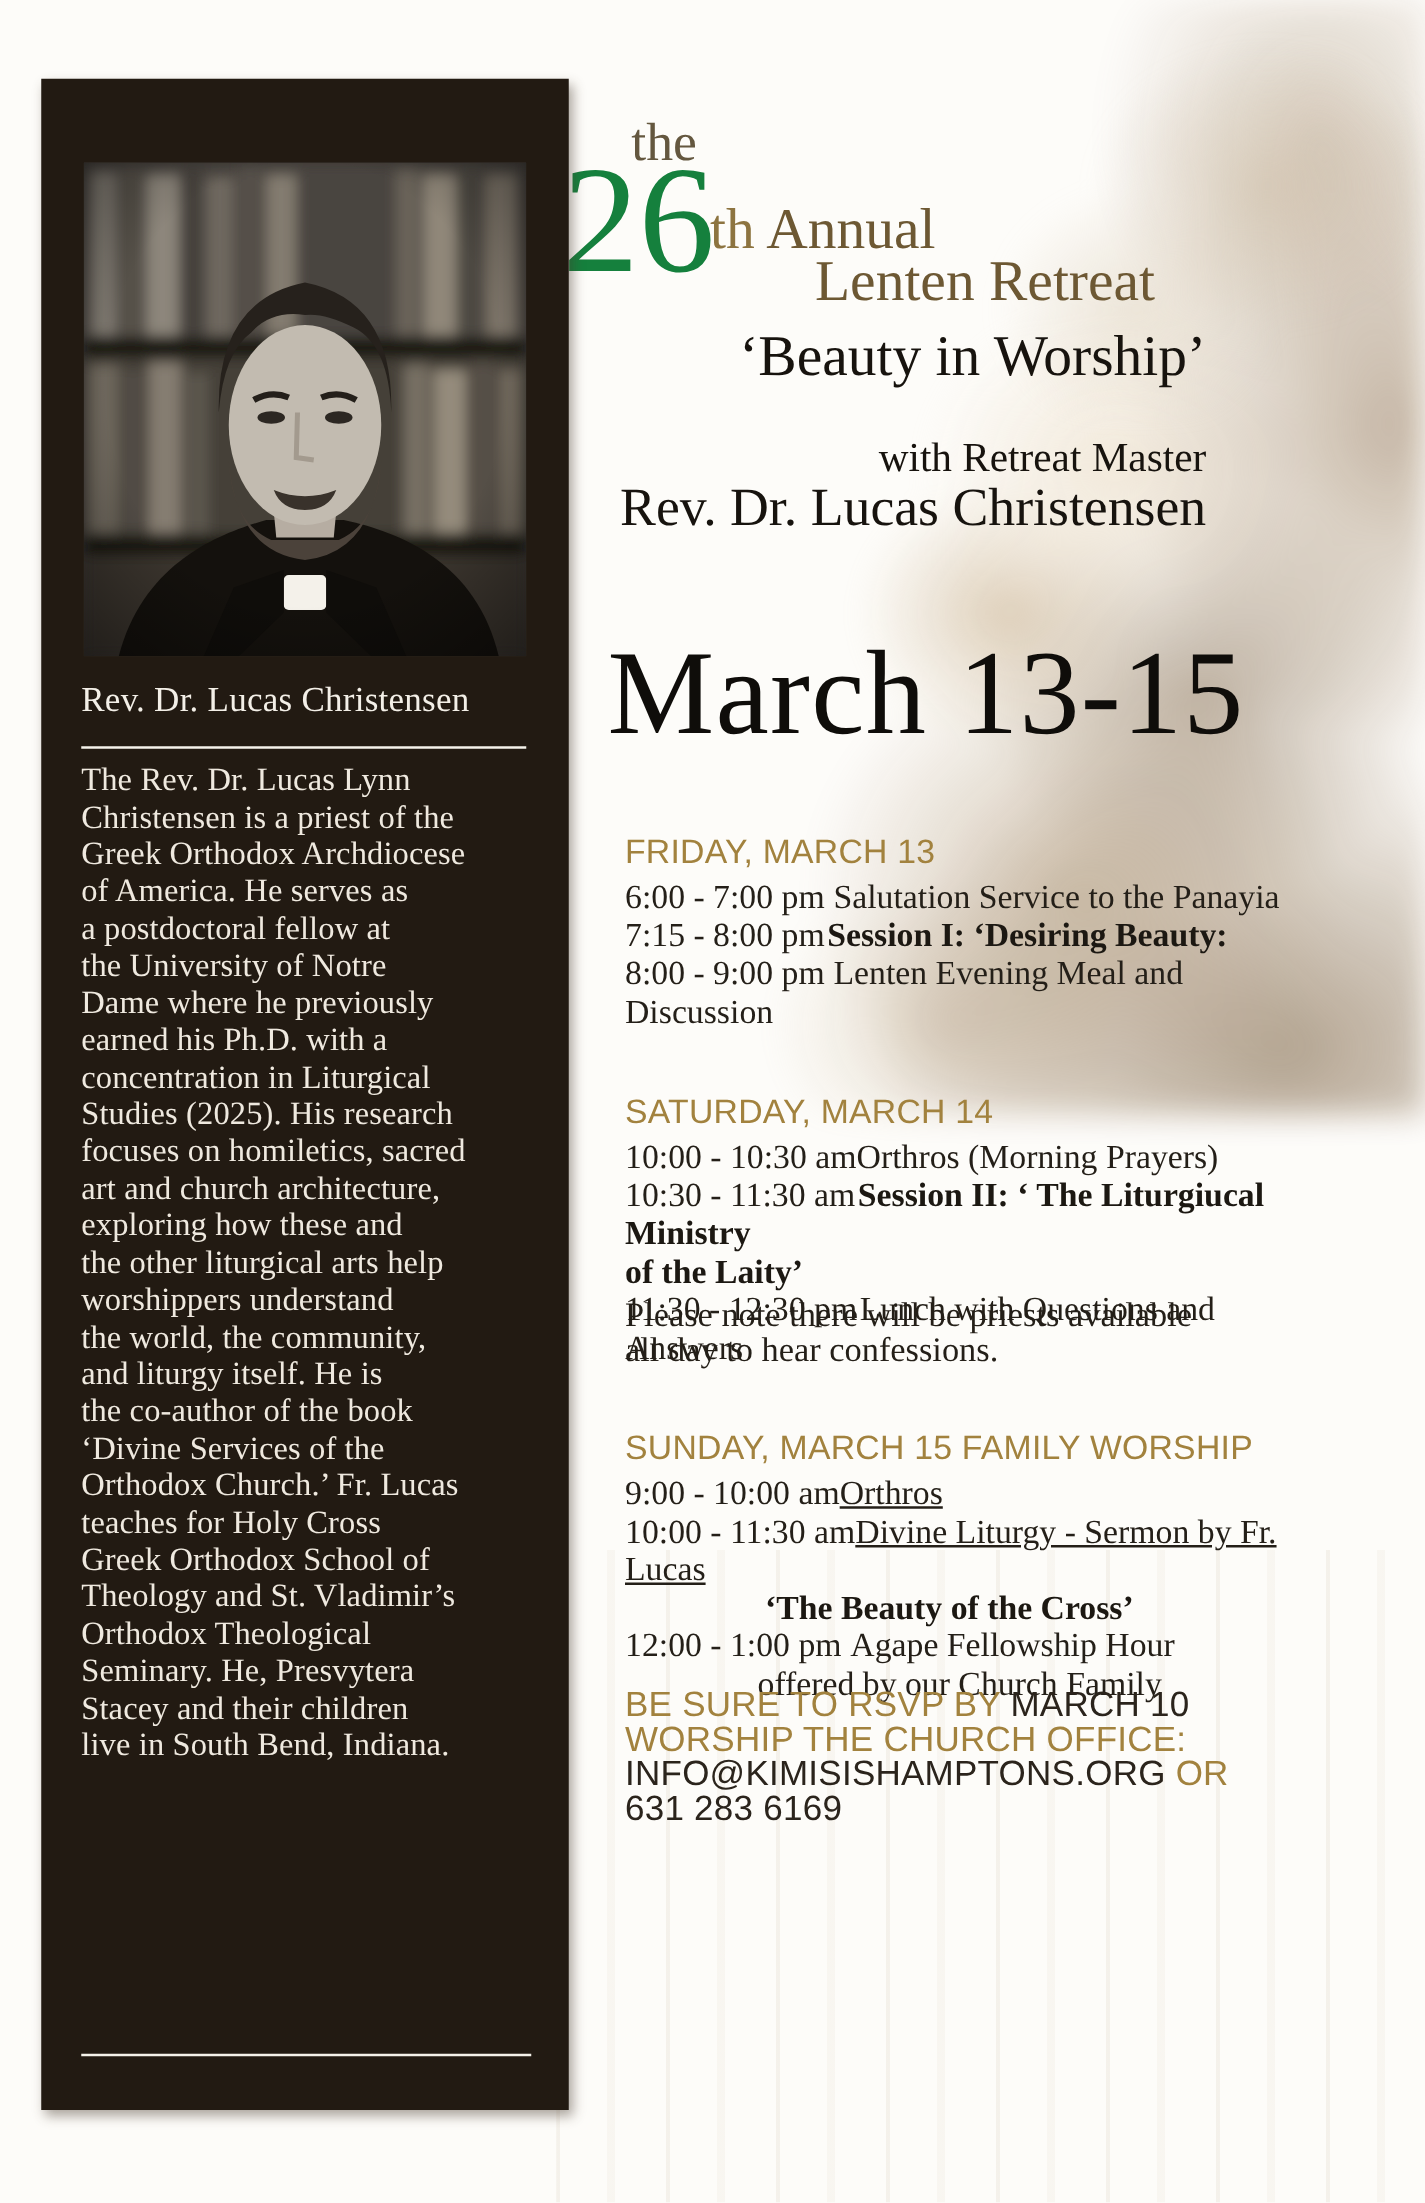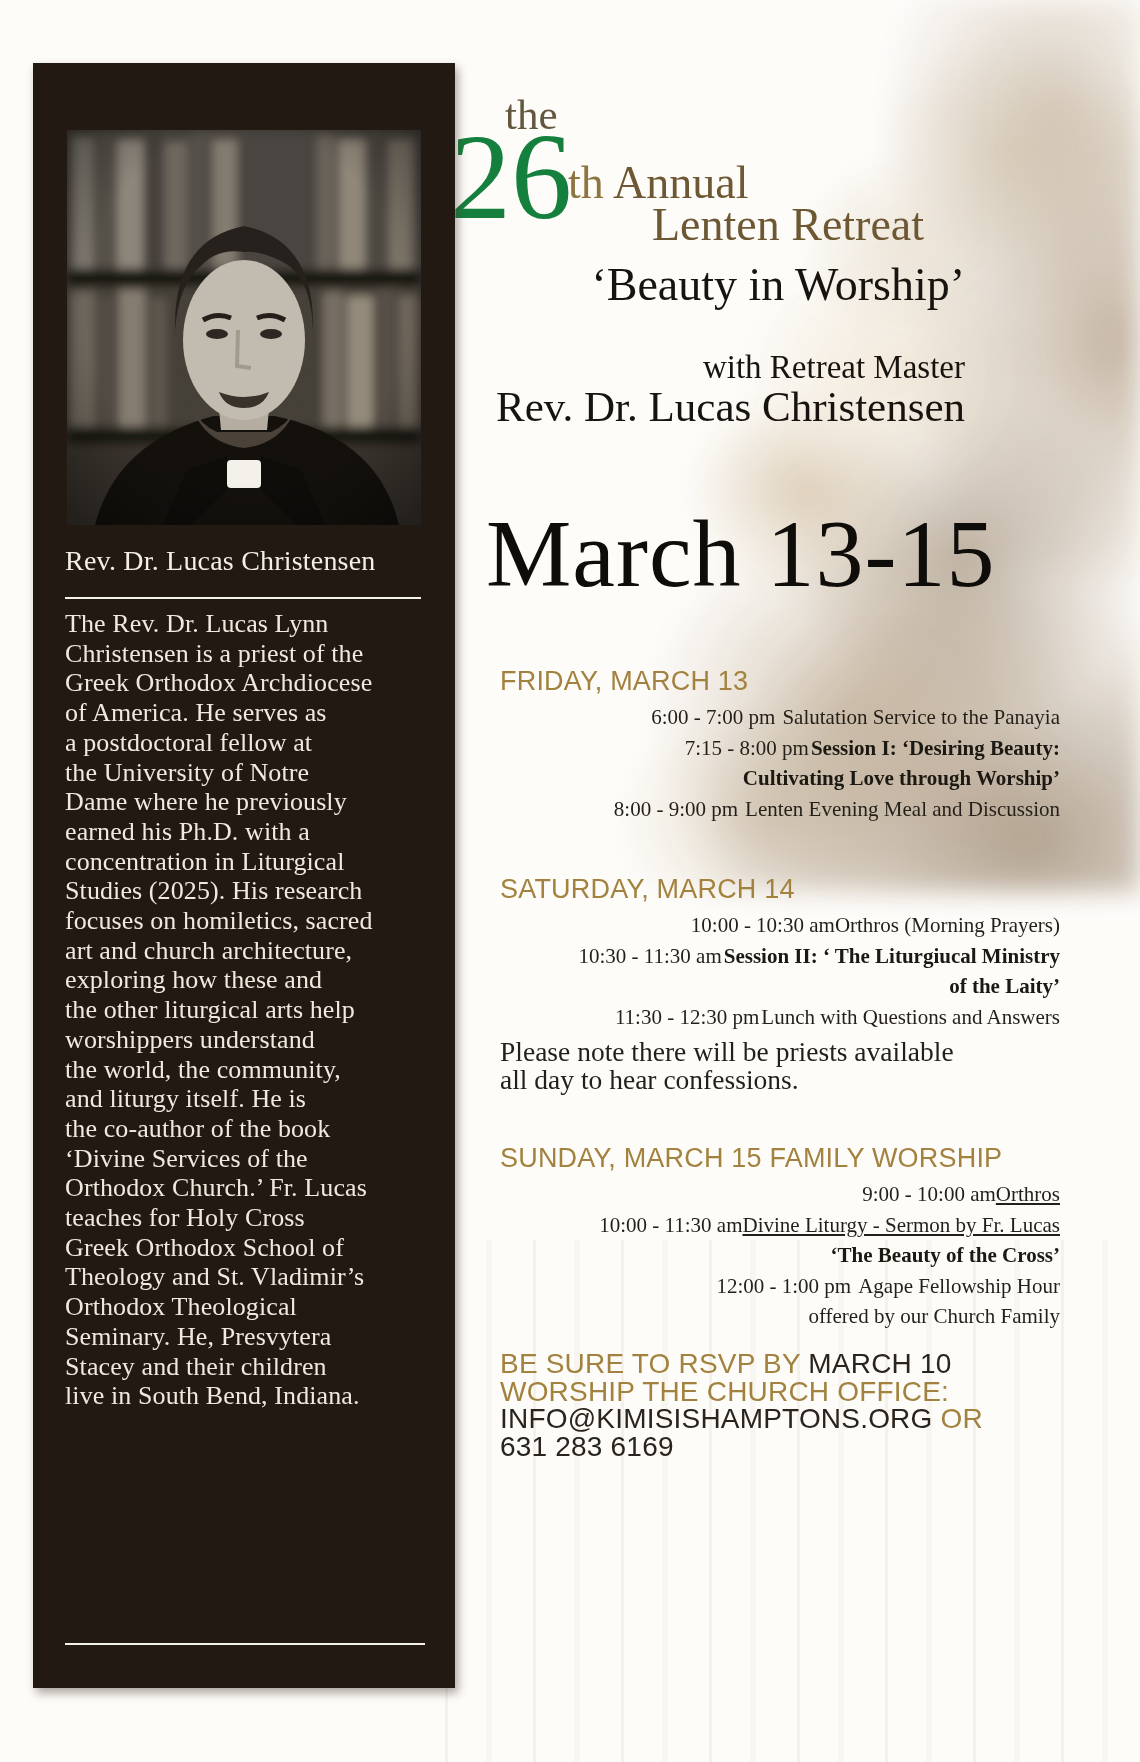--- a/index.html
+++ b/index.html
@@ -79,21 +79,21 @@
   .h-master{top:382px;font-size:43px;}
   .h-dates{position:absolute;left:486px;top:498px;font-size:96px;color:#0f0d0a;letter-spacing:1px;}
 
   
   .sec{position:absolute;left:500px;width:560px;}
   .sec-h{
     margin:0 0 5px 0;
     font-family:"Liberation Sans","DejaVu Sans",sans-serif;
     font-size:27px;font-weight:400;color:#a2823e;letter-spacing:.2px;
   }
-  .row{margin:0;font-size:21px;line-height:30.5px;color:#241f18;text-align:right;}
+  .row{margin:0;font-size:27px;line-height:30.5px;color:#241f18;}
   .row .bold, .row.bold{font-weight:700;color:#1c1812;}
   .g0{margin-left:0;text-decoration:underline;}
   .g2{margin-left:2px;}
   .g7{margin-left:7px;}
   .g20{}
   .ind-cross{margin-left:112px;}
   .ind-offered{margin-left:106px;}
   .sec-fri{top:666px;}
   .sec-sat{top:874px;}
   .sec-note{top:1038px;}
@@ -222,23 +222,20 @@
     <div class="h-dates">March 13-15</div>
 
     <section class="sec sec-fri">
       <h3 class="sec-h">FRIDAY, MARCH 13</h3>
       <p class="row">
         <span>6:00 - 7:00 pm</span><span class="g7">Salutation Service to the Panayia</span>
       </p>
       <p class="row">
         <span>7:15 - 8:00 pm</span><span class="bold g2">Session I: ‘Desiring Beauty:</span>
       </p>
-      <p class="row bold">
-        <span>Cultivating Love through Worship’</span>
-      </p>
       <p class="row">
         <span>8:00 - 9:00 pm</span><span class="g7">Lenten Evening Meal and Discussion</span>
       </p>
     </section>
 
     <section class="sec sec-sat">
       <h3 class="sec-h">SATURDAY, MARCH 14</h3>
       <p class="row">
         <span>10:00 - 10:30 am</span><span class="g20">Orthros (Morning Prayers)</span>
       </p>

